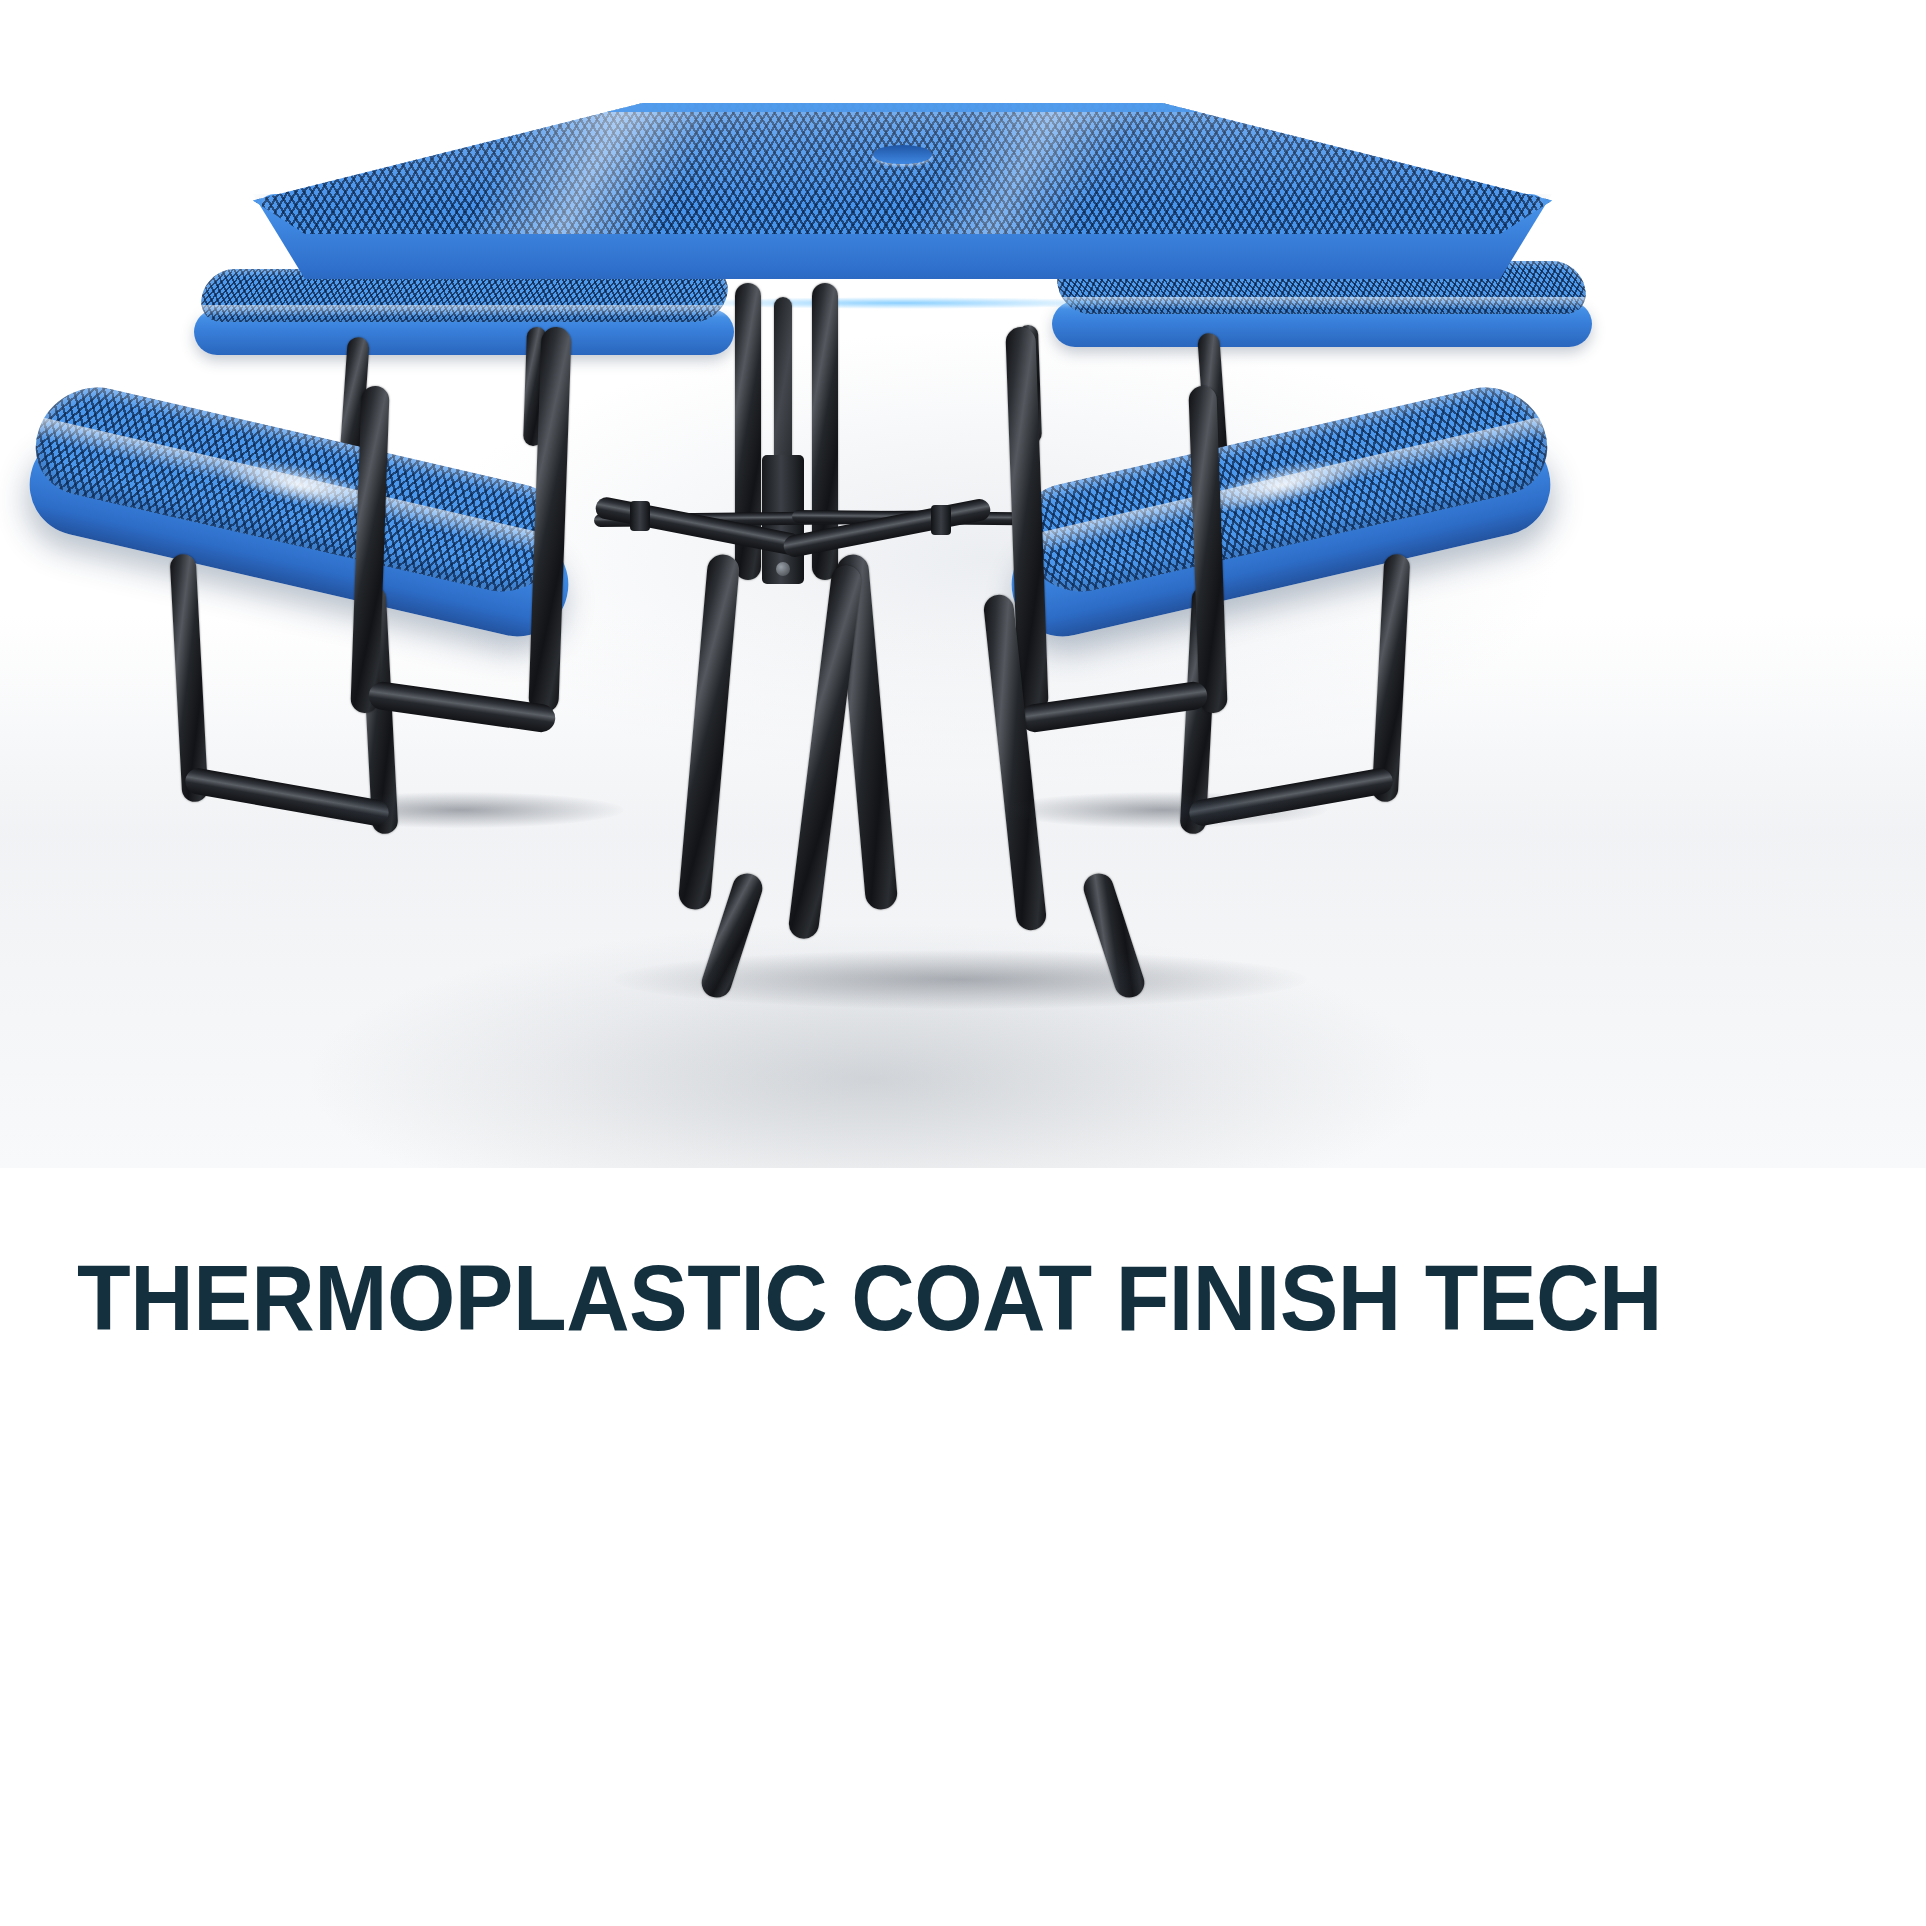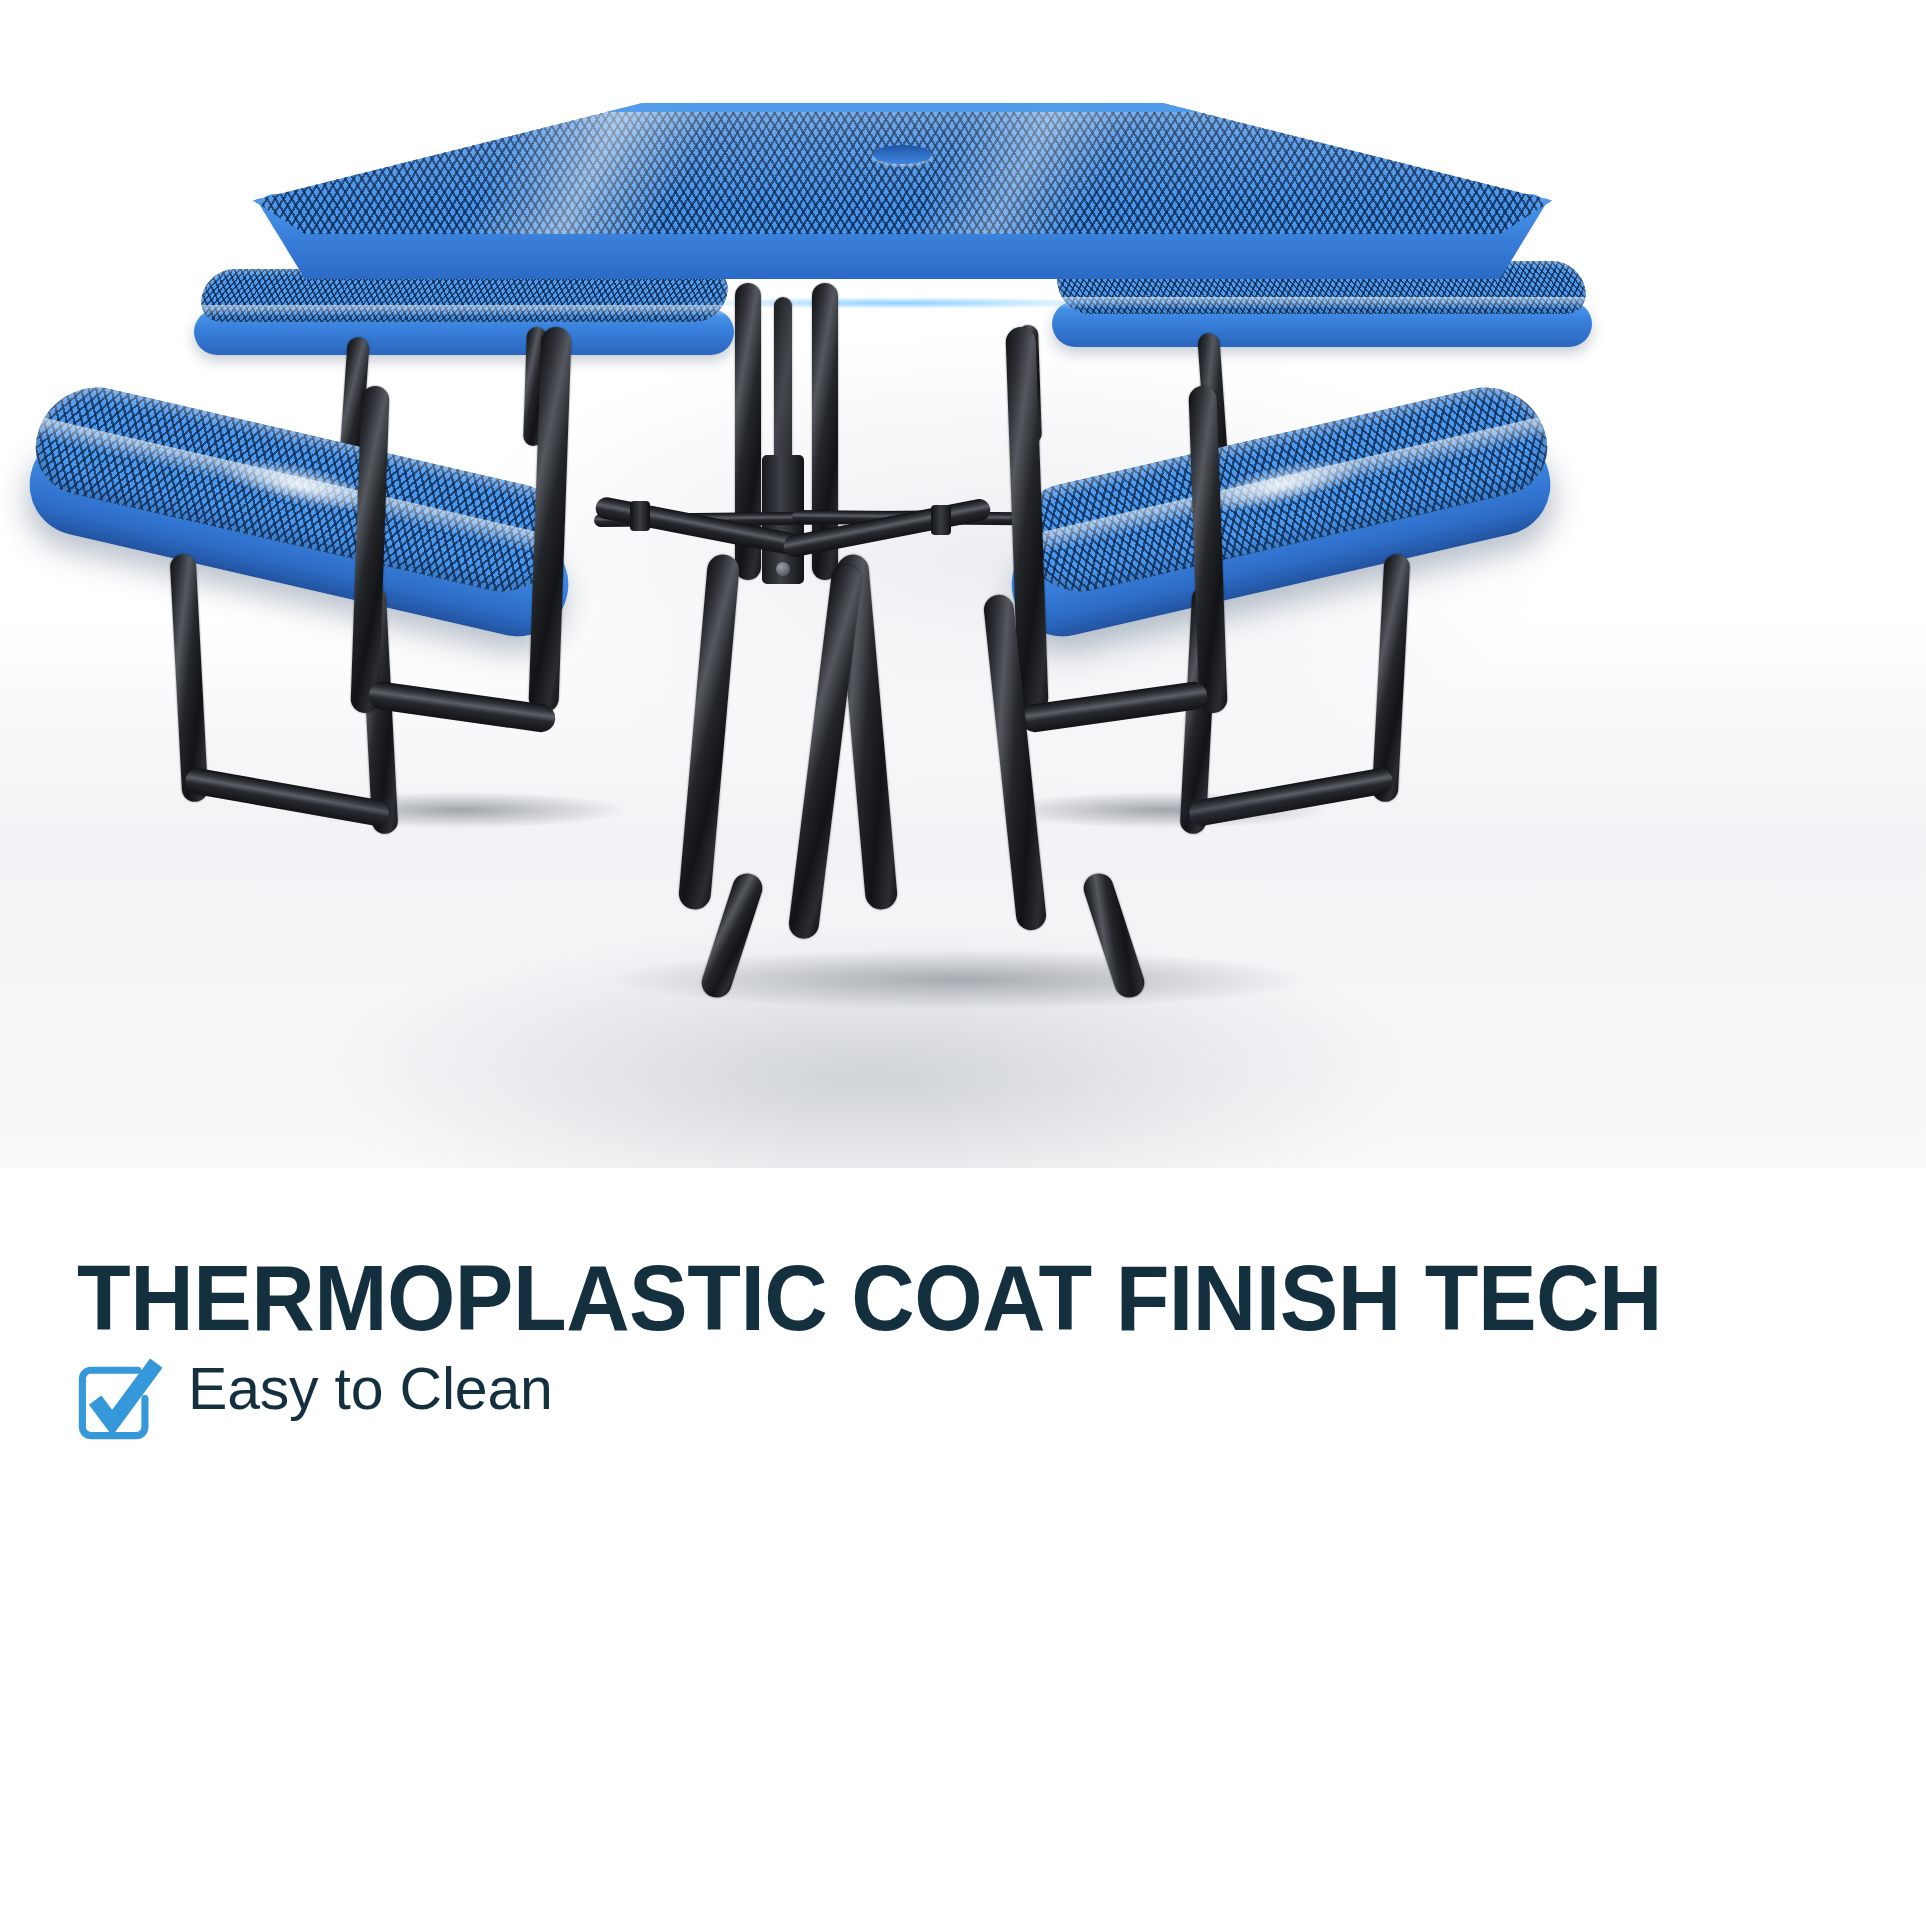--- a/index.html
+++ b/index.html
@@ -265,26 +265,17 @@
               background:radial-gradient(ellipse at center,rgba(40,48,60,.40),rgba(40,48,60,0) 72%);"></div>
   <div style="position:absolute;left:614px;top:950px;width:693px;height:59px;border-radius:50%;
               background:radial-gradient(ellipse at center,rgba(40,48,60,.34),rgba(40,48,60,0) 72%);"></div>
 
 </div>
 
 <h1 id="headline">THERMOPLASTIC COAT FINISH TECH</h1>
 
 <div id="feature-list">
 
-  <div class="feature-row">
-    <span class="cb-wrap">
-      <svg class="check-icon" width="91" height="91" viewBox="0 0 64 64">
-        <path d="M47 10 H14 a6 6 0 0 0 -6 6 V50 a6 6 0 0 0 6 6 H46 a6 6 0 0 0 6 -6 V30" fill="none" stroke="#3498db" stroke-width="5" stroke-linecap="round"></path>
-        <path d="M17 31 L29 47 L60 5" fill="none" stroke="#3498db" stroke-width="11" stroke-linecap="butt" stroke-linejoin="miter"></path>
-      </svg>
-    </span>
-    <span class="feature-text">Easy to Clean</span>
-  </div>
 
 
 
 </div>
 
 
 </body></html>

